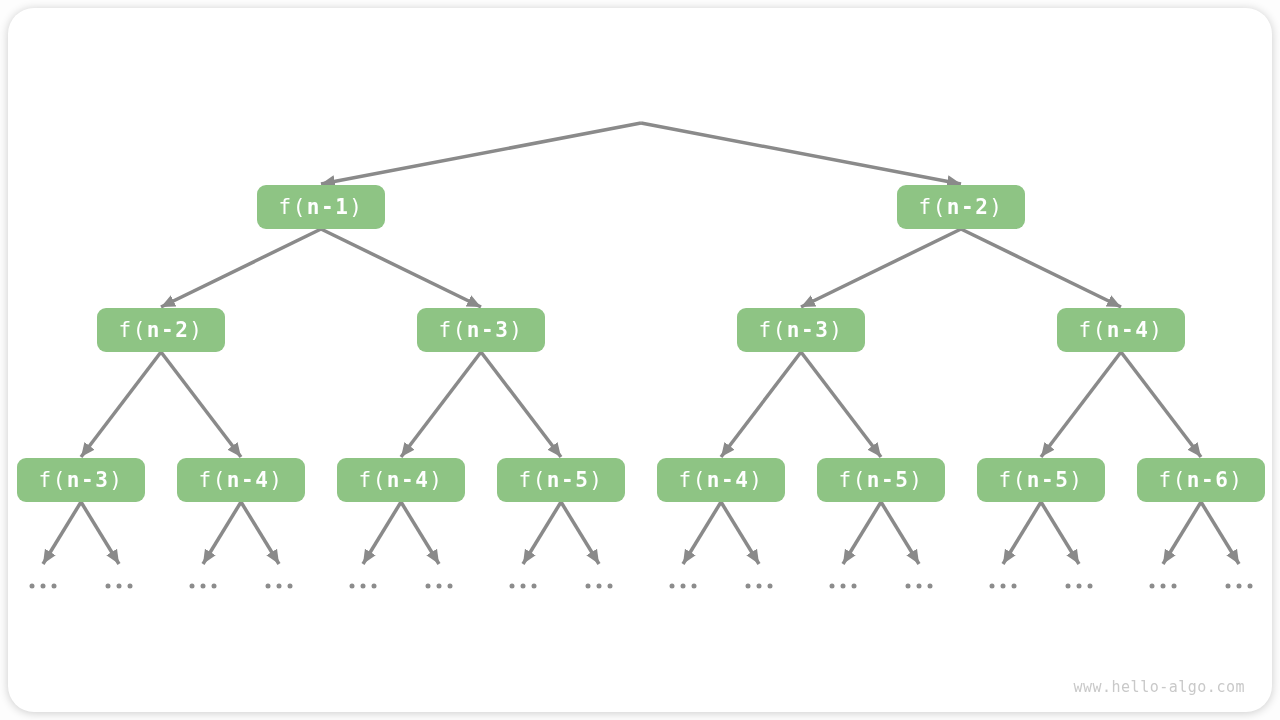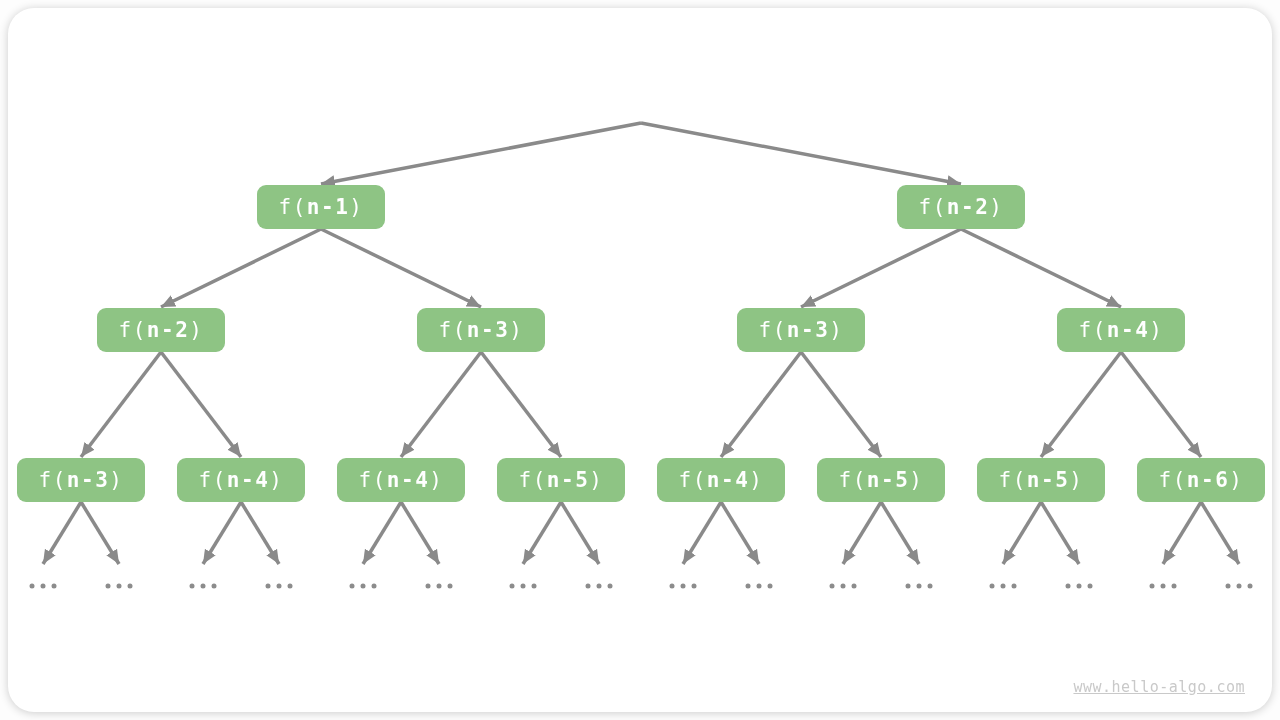--- a/index.html
+++ b/index.html
@@ -192,14 +192,14 @@
         <div class="dot" style="background: rgb(140, 140, 140);"></div>
         <div class="dot" style="background: rgb(140, 140, 140);"></div>
       </div>
       <div class="ellipsis-leaf" aria-label="..." style="left: 1239px; top: 586px;">
         <div class="dot" style="background: rgb(140, 140, 140);"></div>
         <div class="dot" style="background: rgb(140, 140, 140);"></div>
         <div class="dot" style="background: rgb(140, 140, 140);"></div>
       </div>
     </div>
 
-  <div class="watermark" style="color: rgb(201, 201, 201); text-decoration: underline;">www.hello-algo.com</div>
+  <div class="watermark" style="color: rgb(201, 201, 201);">www.hello-algo.com</div>
 </div>
 
 </body></html>

